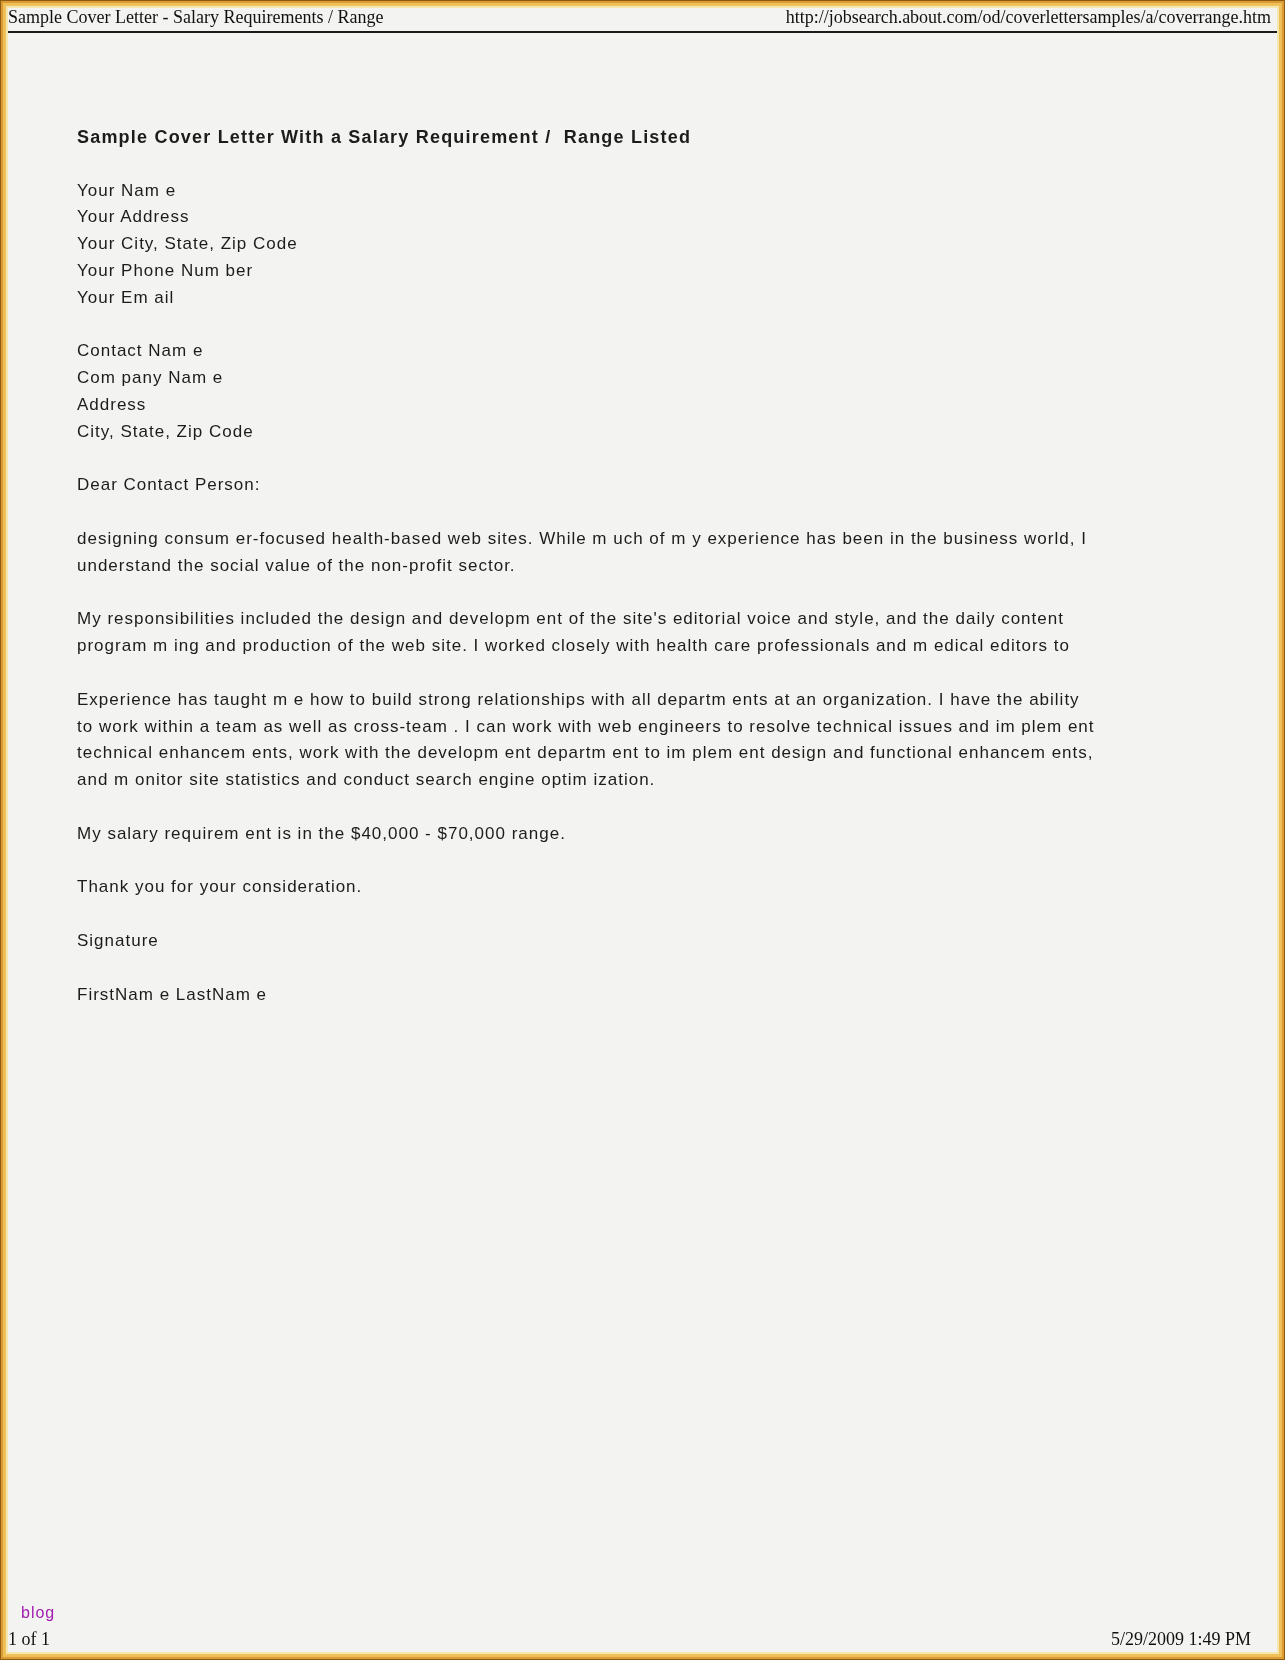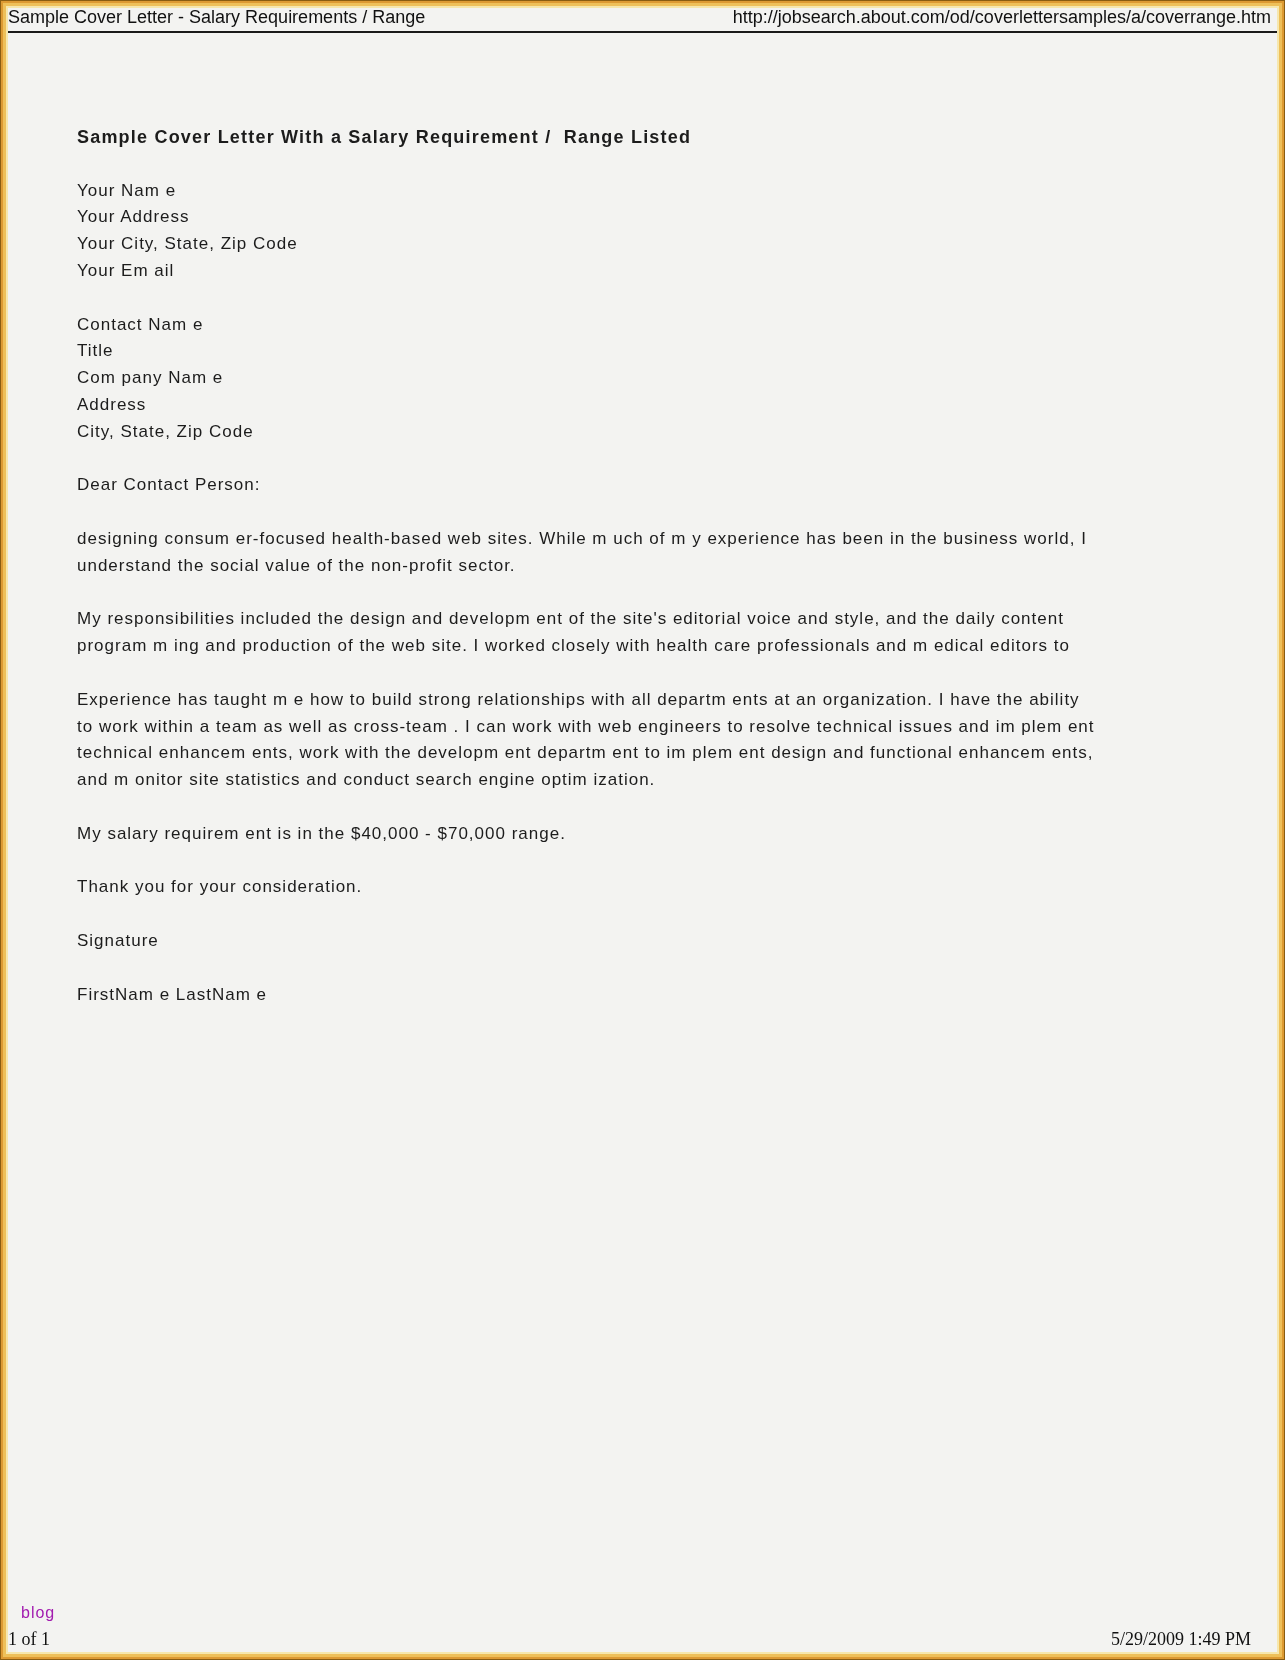--- a/index.html
+++ b/index.html
@@ -12,21 +12,21 @@
       inset 0 0 0 3px #dd9a33,
       inset 0 0 0 6px #eec05a,
       inset 0 0 0 8px #f6e7ae;
     overflow:hidden;
     font-family:"Liberation Sans", sans-serif;
   }
   .header {
     position:absolute; top:7px; left:8px; right:8px;
     height:24px;
     display:flex; justify-content:space-between; align-items:flex-start;
-    font-family:Liberation Sans, sans-serif;
+    font-family:Liberation Serif, serif;
     font-size:18px; color:#111;
     border-bottom:2px solid #1a1a1a;
     padding:0 2px 0 0;
   }
   .header .h-left  { padding-left:0px; white-space:pre; }
   .header .h-right { padding-right:4px; white-space:pre; }
   .content {
     position:absolute; left:77px; top:76px; right:40px;
     font-size:17px; line-height:26.8px; letter-spacing:1px;
     color:#1c1c1c;
@@ -61,26 +61,26 @@
     <span class="h-right">http://jobsearch.about.com/od/coverlettersamples/a/coverrange.htm</span>
   </div>
 
   <div class="content">
     <div class="letter-title">Sample Cover Letter With a Salary Requirement /  Range Listed</div>
 
     <div class="block">
         <div class="line">Your Nam e</div>
         <div class="line">Your Address</div>
         <div class="line">Your City, State, Zip Code</div>
+        <div class="line">Your Phone Num ber</div>
         <div class="line">Your Em ail</div>
       </div>
 
     <div class="block">
         <div class="line">Contact Nam e</div>
-        <div class="line">Title</div>
         <div class="line">Com pany Nam e</div>
         <div class="line">Address</div>
         <div class="line">City, State, Zip Code</div>
       </div>
 
     <div class="block line">Dear Contact Person:</div>
 
     <div>
         <div class="para">
           <div class="line">designing consum er-focused health-based web sites. While m uch of m y experience has been in the business world, I</div>

